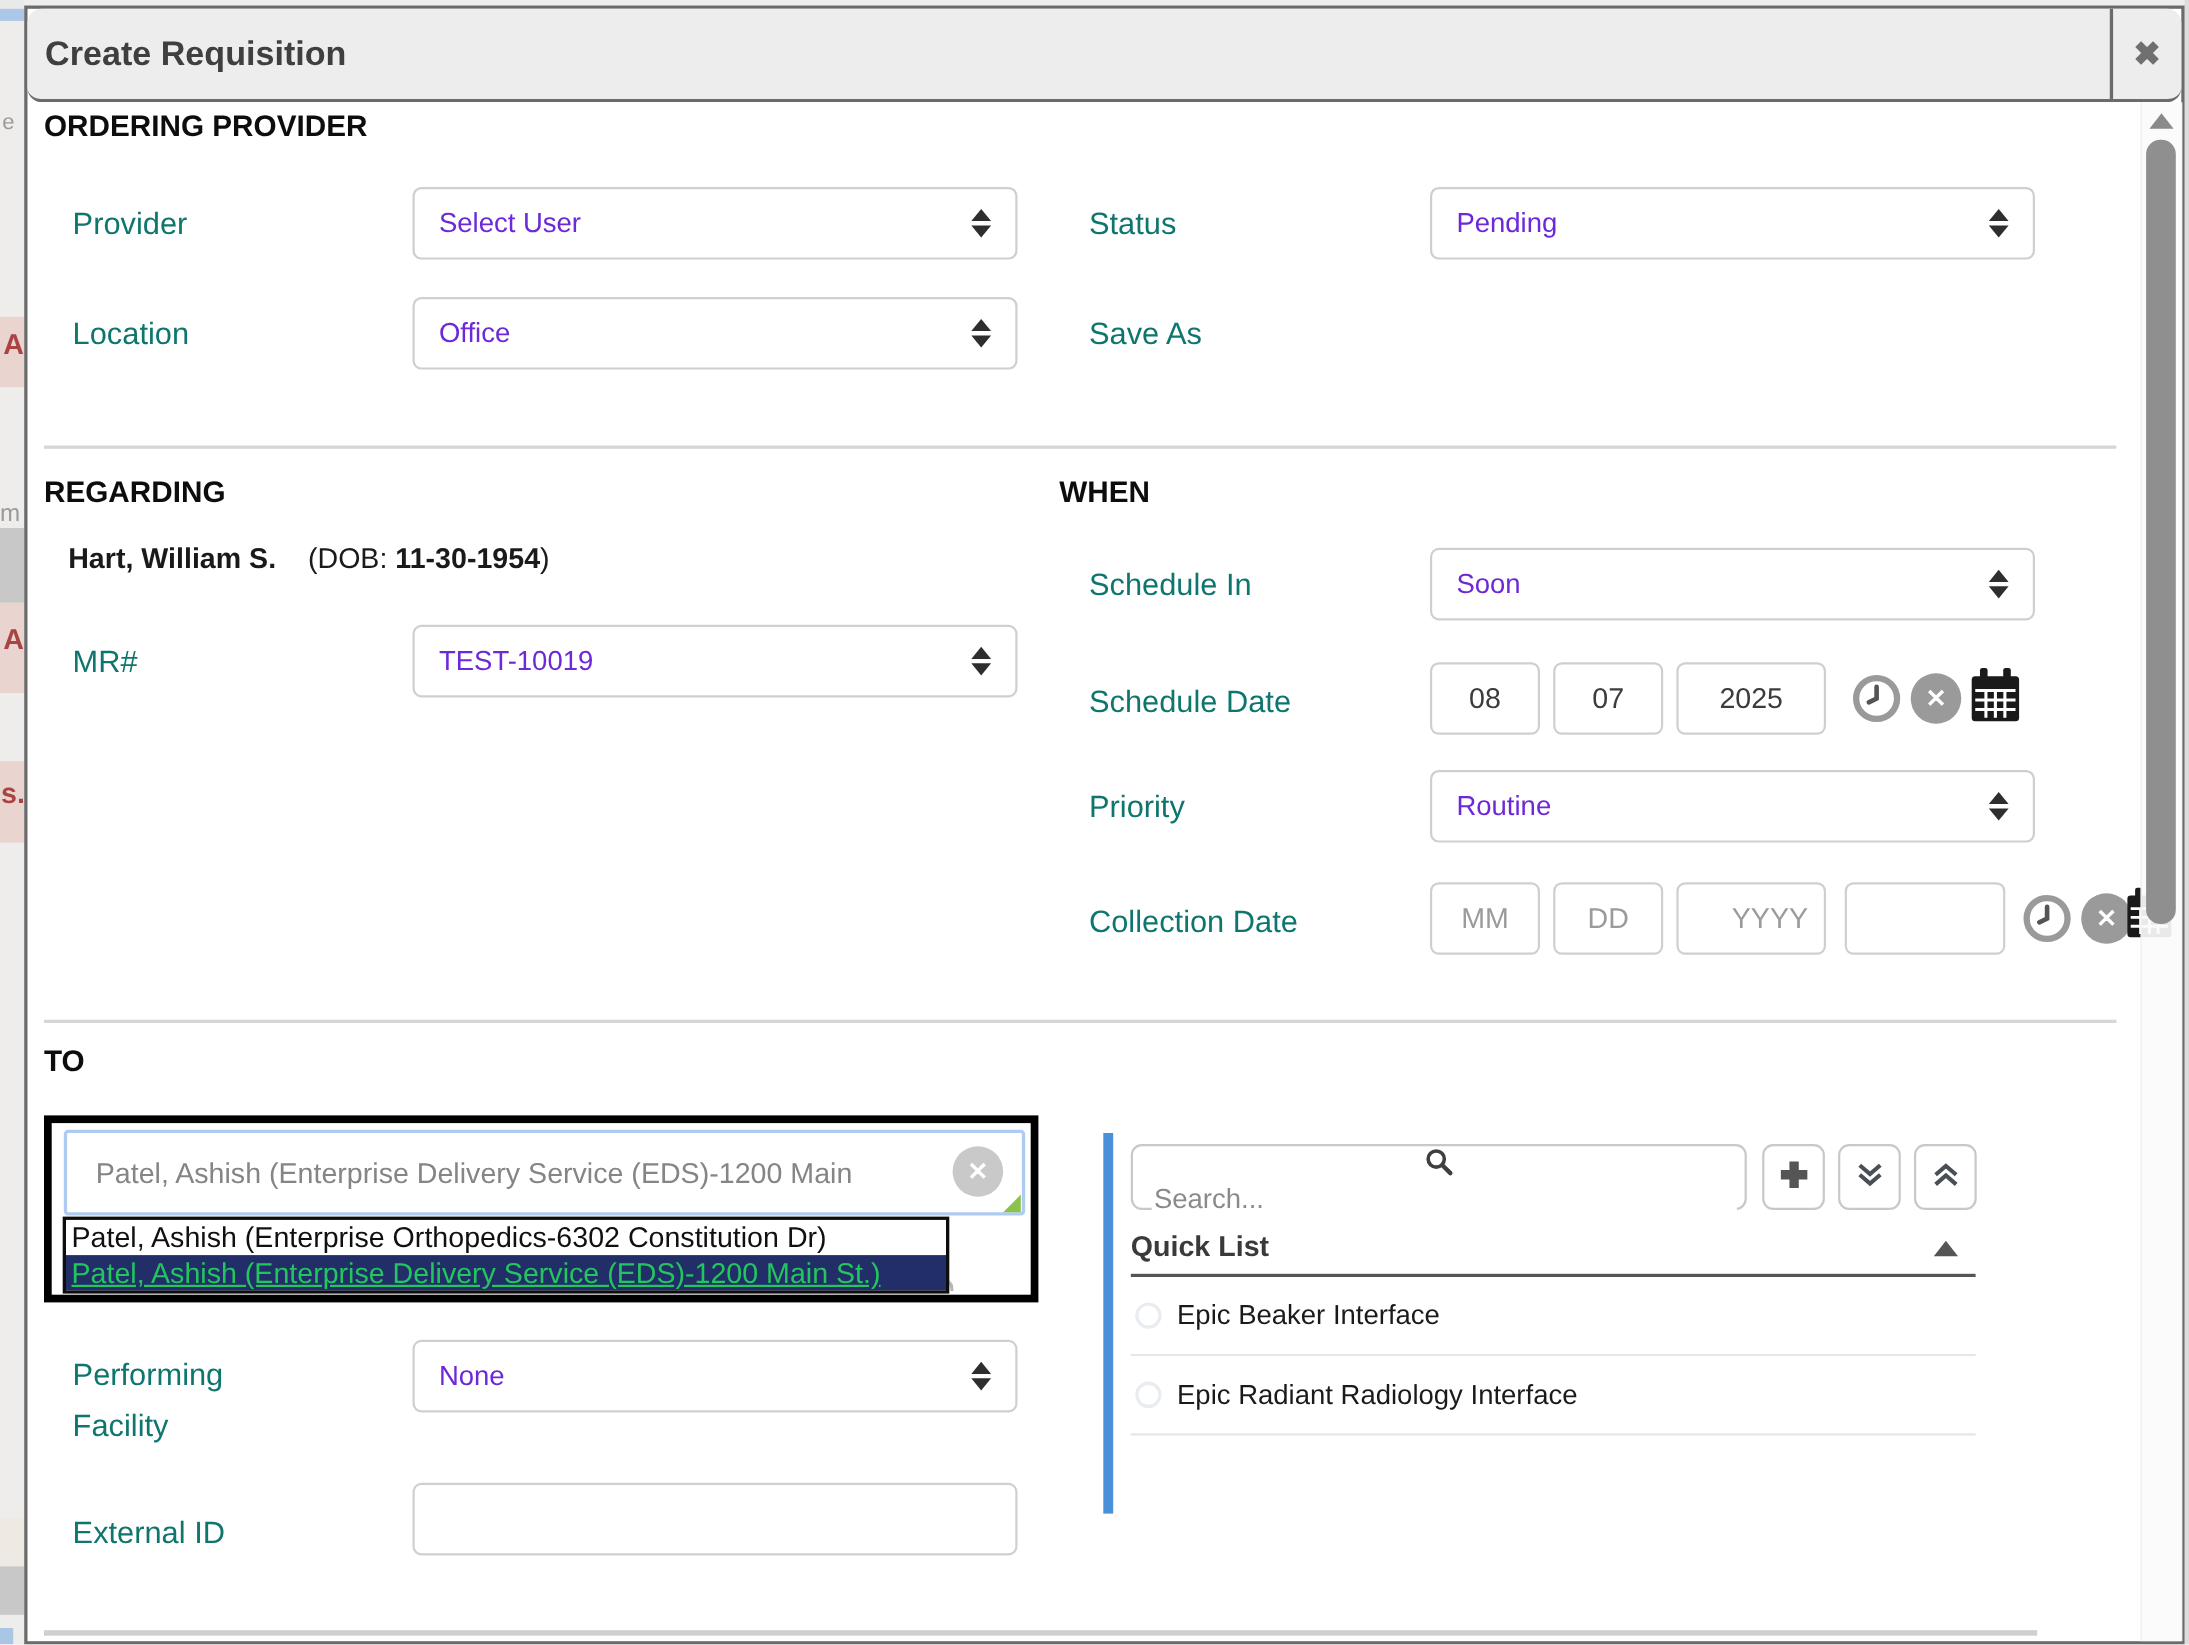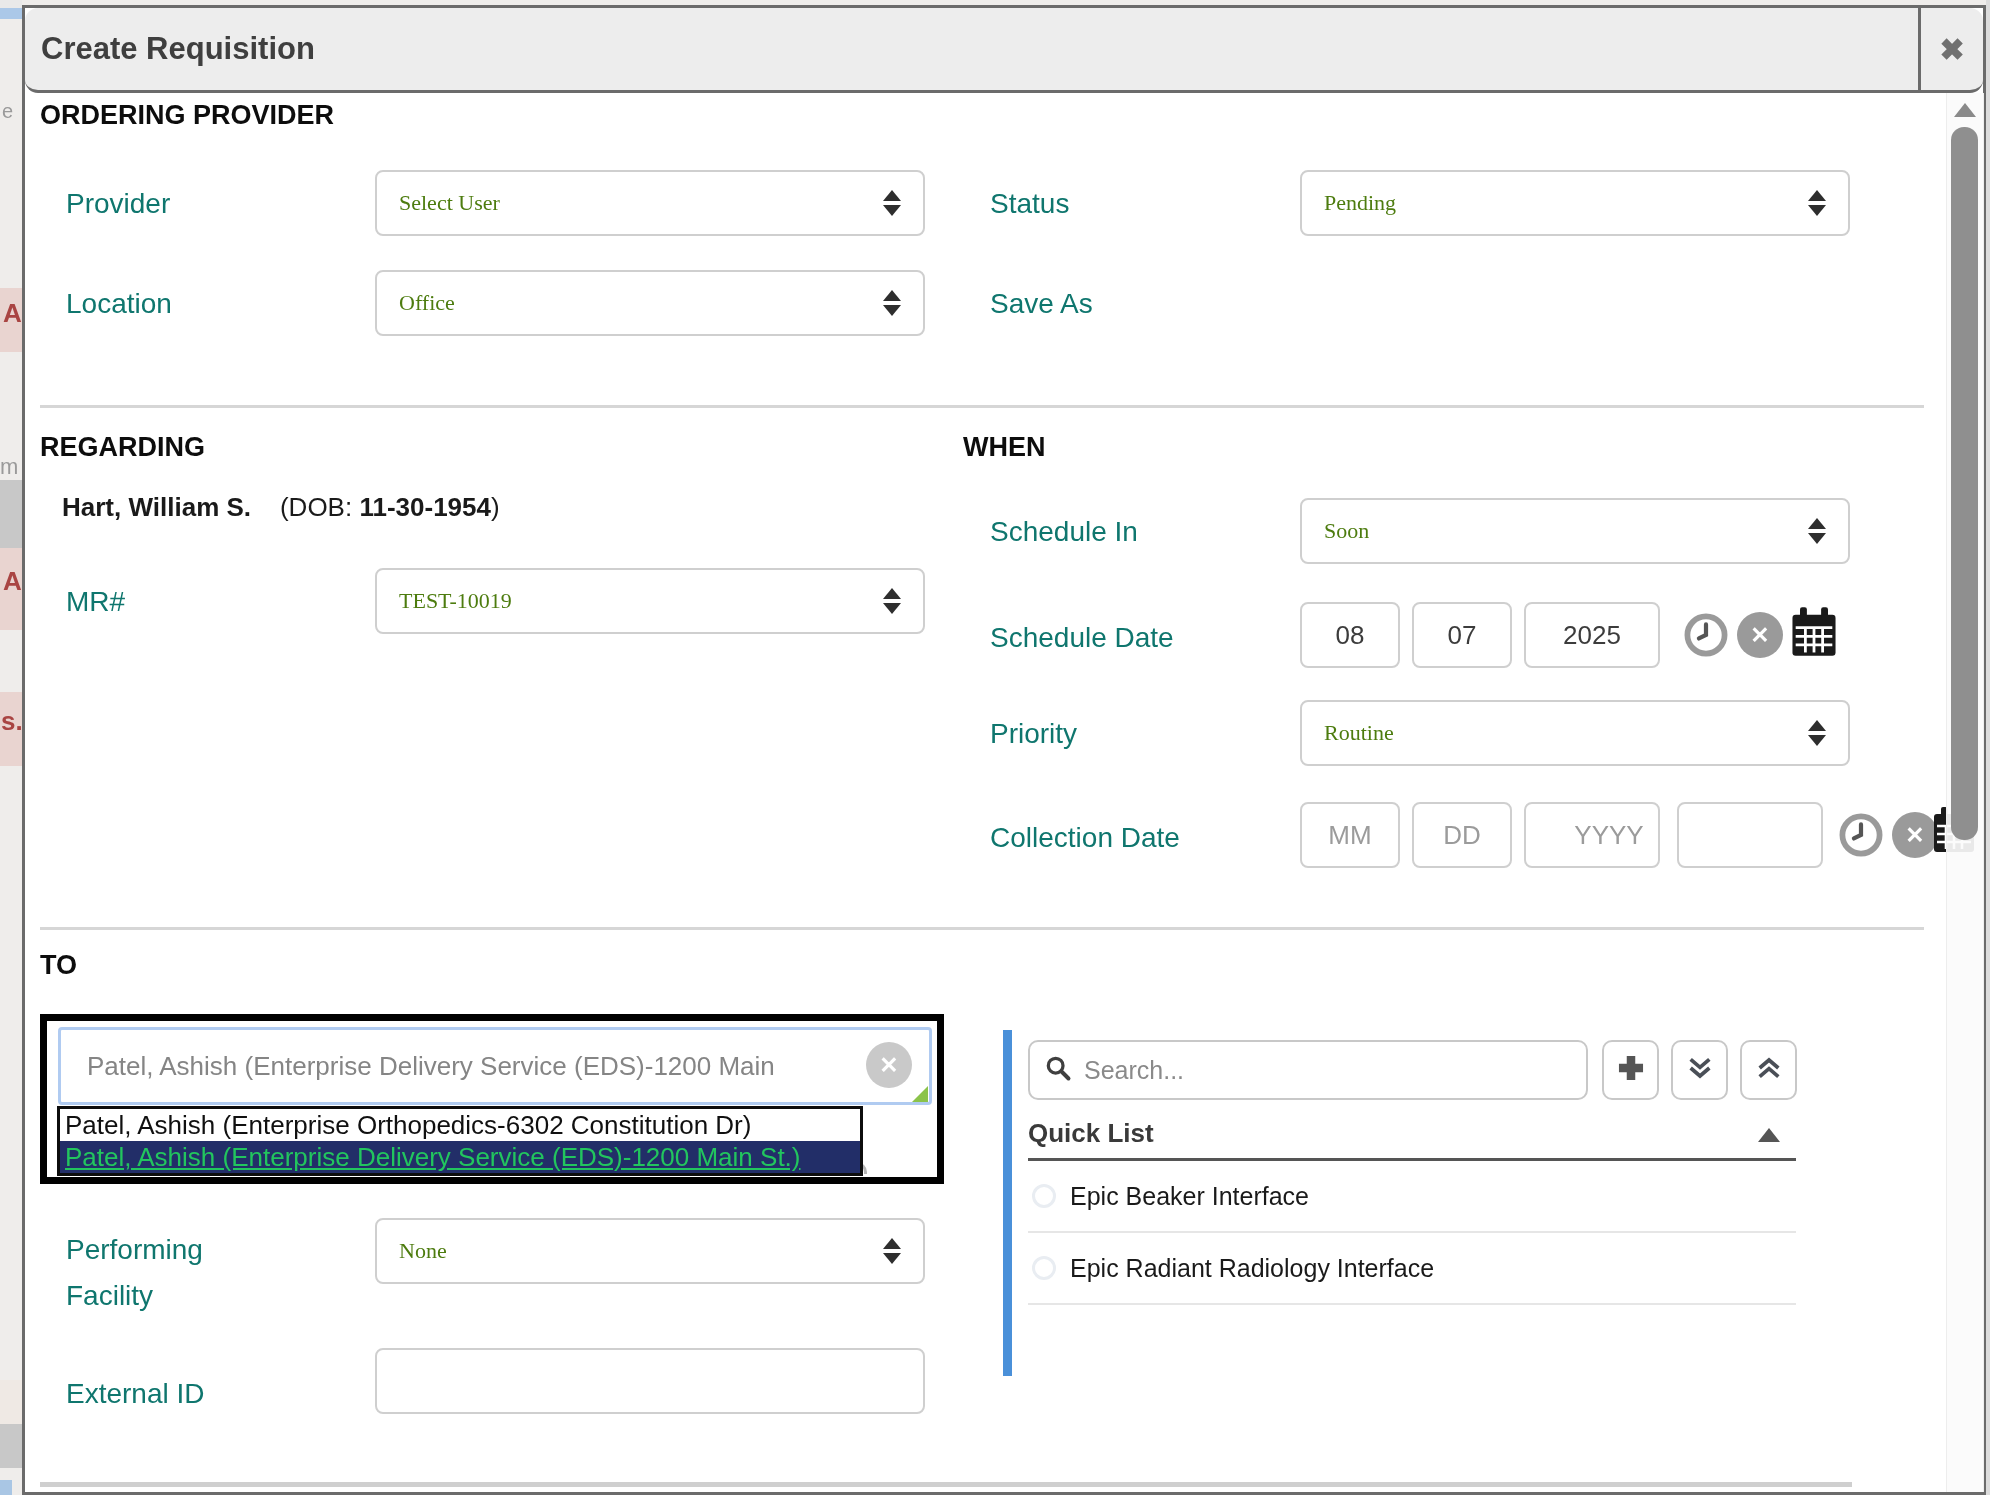--- a/index.html
+++ b/index.html
@@ -25,21 +25,21 @@
   .close-x{font-size:30px;font-weight:bold;color:#707070;}
 
   
   .layer{position:absolute;inset:0;z-index:2;}
   .heading{position:absolute;font-size:27px;font-weight:bold;color:#0d0d0d;}
   .lbl{position:absolute;font-size:28px;color:#0f766e;}
   .divider{position:absolute;left:40px;width:1884px;height:3px;background:#d6d6d6;}
 
   .sel{position:absolute;width:550px;height:66px;border:2px solid #cfcfcf;border-radius:8px;
        background:#fff;box-sizing:border-box;display:flex;align-items:center;padding:0 22px;cursor:pointer;}
-  .sel .val{font-size:22px;color:#4d7c0f;font-family:Liberation Serif, serif;}
+  .sel .val{font-size:25px;color:#6d28d9;}
   .arrows{margin-left:auto;display:flex;flex-direction:column;align-items:center;gap:4px;}
   .tri-up{width:0;height:0;border-left:9px solid transparent;border-right:9px solid transparent;border-bottom:11px solid #2e2e2e;}
   .tri-dn{width:0;height:0;border-left:9px solid transparent;border-right:9px solid transparent;border-top:11px solid #2e2e2e;}
 
   .datebox{position:absolute;height:66px;border:2px solid #cfcfcf;border-radius:8px;background:#fff;
            box-sizing:border-box;text-align:center;font-size:26px;color:#3c3c3c;outline:none;
            font-family:"Liberation Sans", sans-serif;}
   .datebox::placeholder{color:#9b9b9b;opacity:1;}
 
   .circle-icon{position:absolute;width:46px;height:46px;border-radius:50%;display:flex;align-items:center;justify-content:center;cursor:pointer;}
@@ -62,21 +62,21 @@
   .peek-btn{position:absolute;height:12px;border:3px solid #b5b5b5;border-bottom:none;
           border-radius:10px 10px 0 0;background:#fff;box-sizing:border-box;}
   .suggest{position:absolute;left:57px;top:1106px;width:806px;border:3px solid #0d0d0d;background:#fff;
           box-sizing:border-box;z-index:3;}
   .opt{height:32px;line-height:32px;font-size:26px;padding-left:5px;white-space:nowrap;cursor:pointer;color:#101010;}
   .opt.selected{background:#222e68;color:#22c55e;text-decoration:underline;}
 
   
   .blue-bar{position:absolute;left:1003px;top:1030px;width:9px;height:346px;background:#4a90d9;}
   .search-box{position:absolute;left:1028px;top:1040px;width:560px;height:60px;border:2px solid #c8c8c8;
-          border-radius:10px;background:#fff;box-sizing:border-box;display:flex;align-items:center;padding:0 14px;}
+          border-radius:10px;background:#fff;box-sizing:border-box;display:flex;align-items:center;padding:0 14px;flex-direction:column;}
   .search-box input{border:none;outline:none;font-size:25px;color:#3c3c3c;width:100%;margin-left:10px;
           font-family:"Liberation Sans", sans-serif;}
   .search-box input::placeholder{color:#8a8a8a;opacity:1;}
   .iconbtn{position:absolute;top:1040px;width:57px;height:60px;border:2px solid #c8c8c8;border-radius:10px;
           background:#fff;box-sizing:border-box;display:flex;align-items:center;justify-content:center;cursor:pointer;}
   .ql-head{position:absolute;left:1028px;top:1118px;font-size:26px;font-weight:bold;color:#3a3a3a;}
   .ql-collapse{position:absolute;left:1758px;top:1128px;width:0;height:0;cursor:pointer;
           border-left:11px solid transparent;border-right:11px solid transparent;border-bottom:14px solid #555;}
   .ql-divider{position:absolute;left:1028px;top:1158px;width:768px;height:3px;background:#555;}
   .ql-item{position:absolute;left:1028px;width:768px;height:70px;border-bottom:2px solid #e6e6e6;

